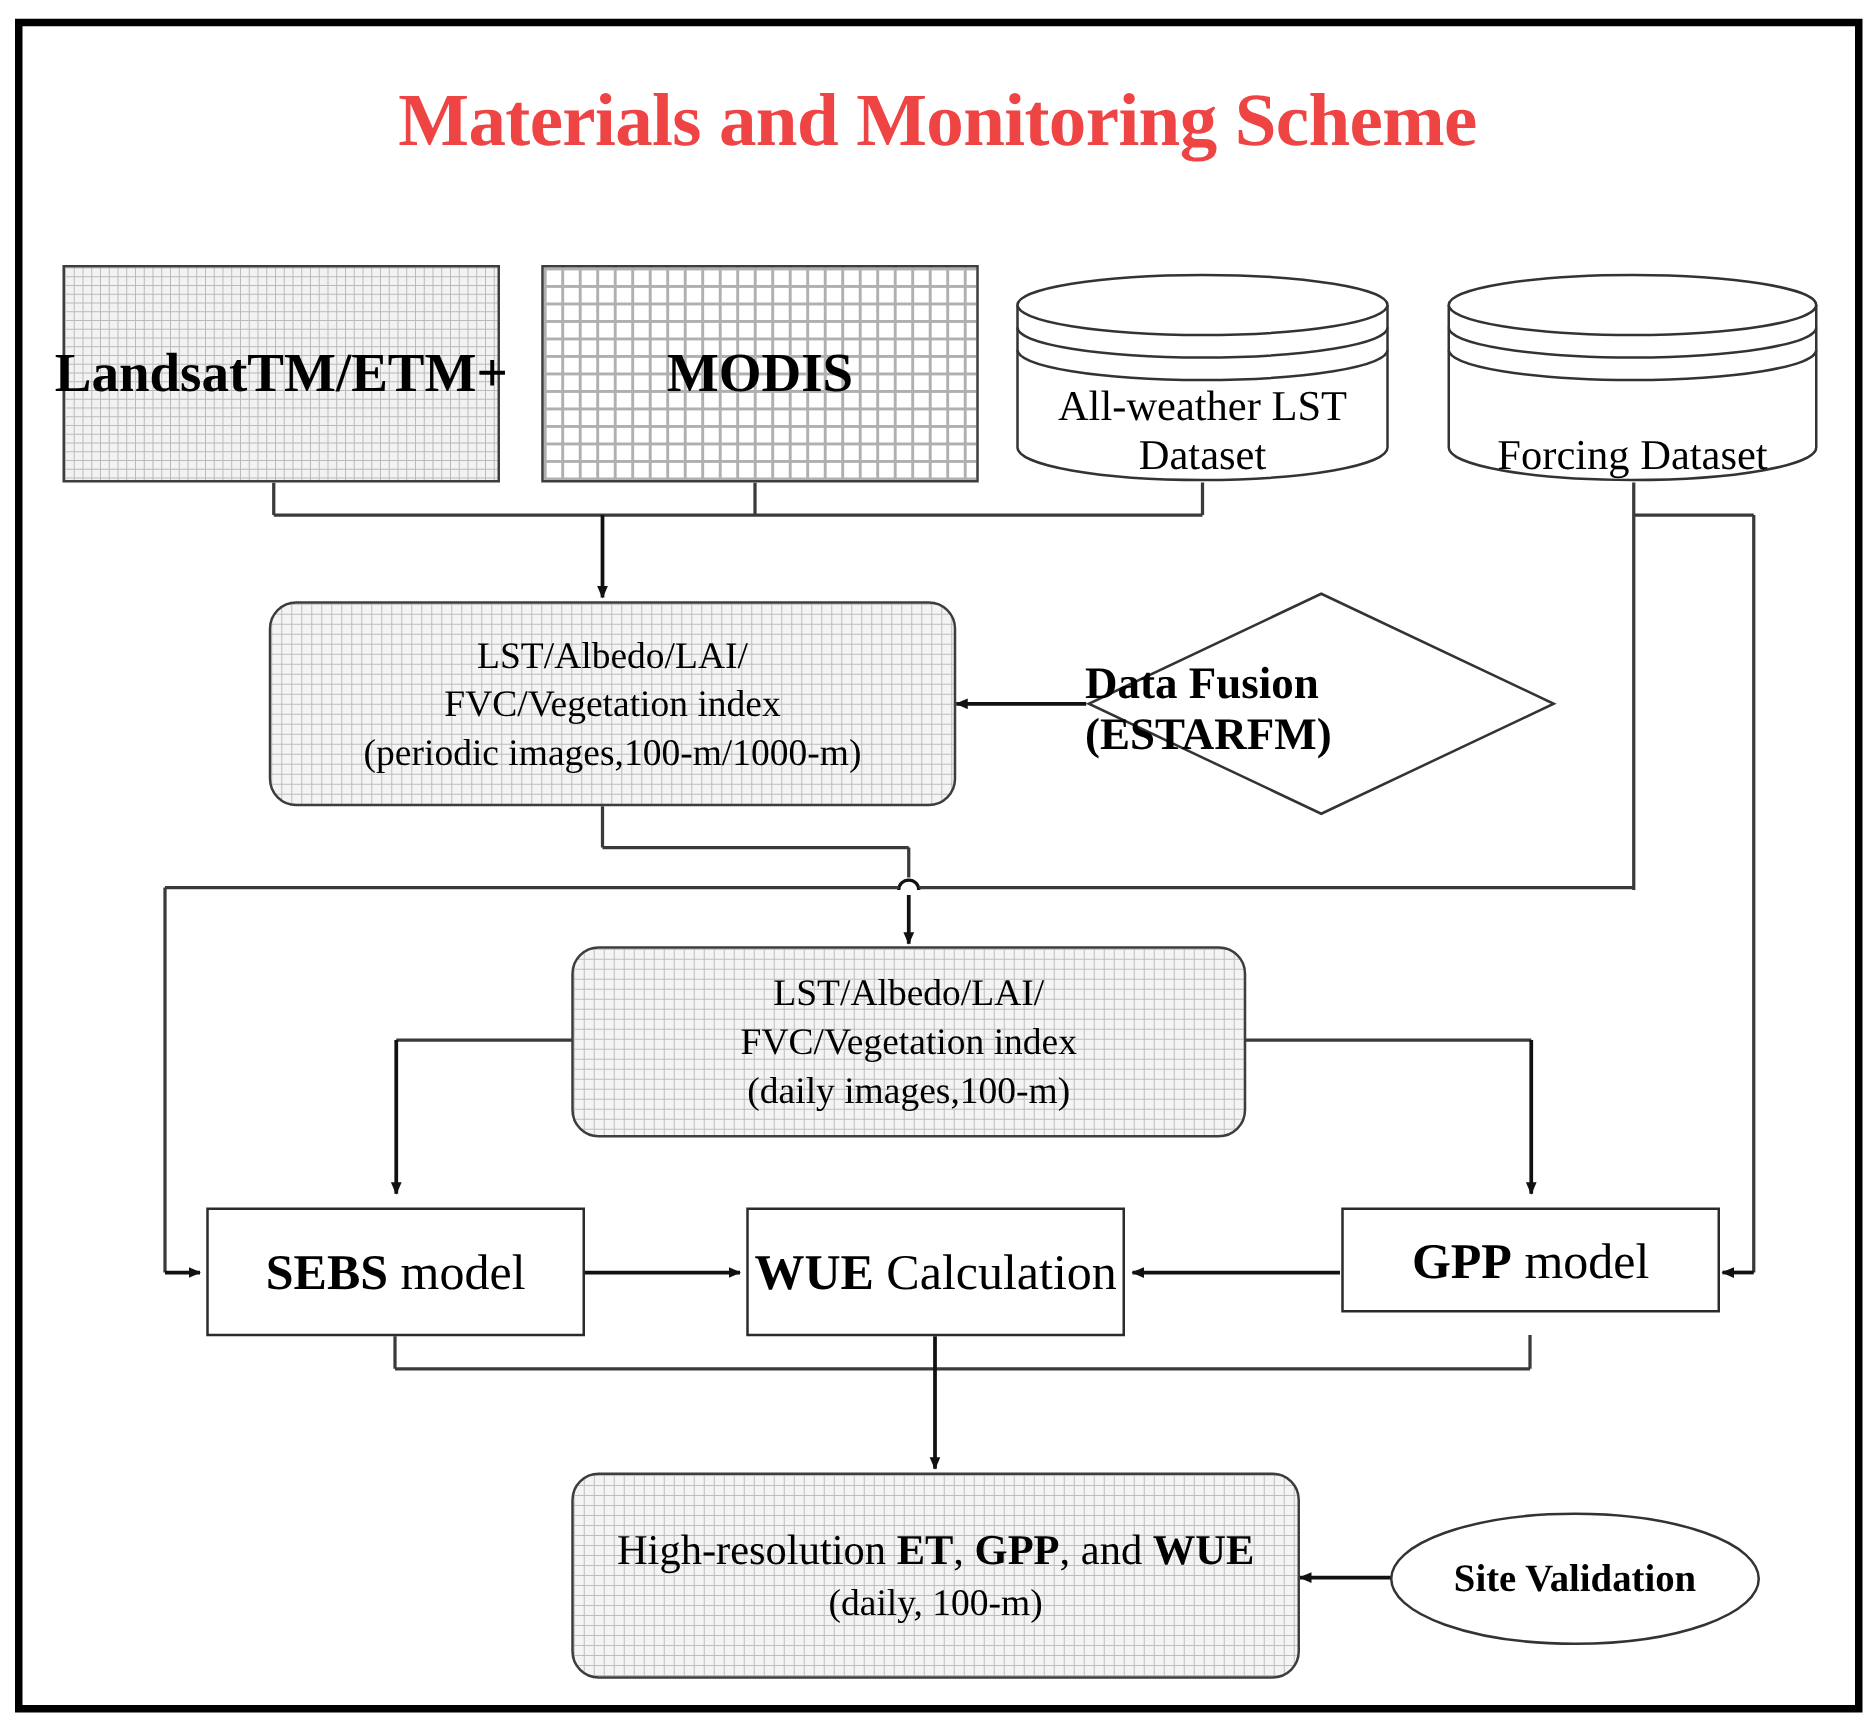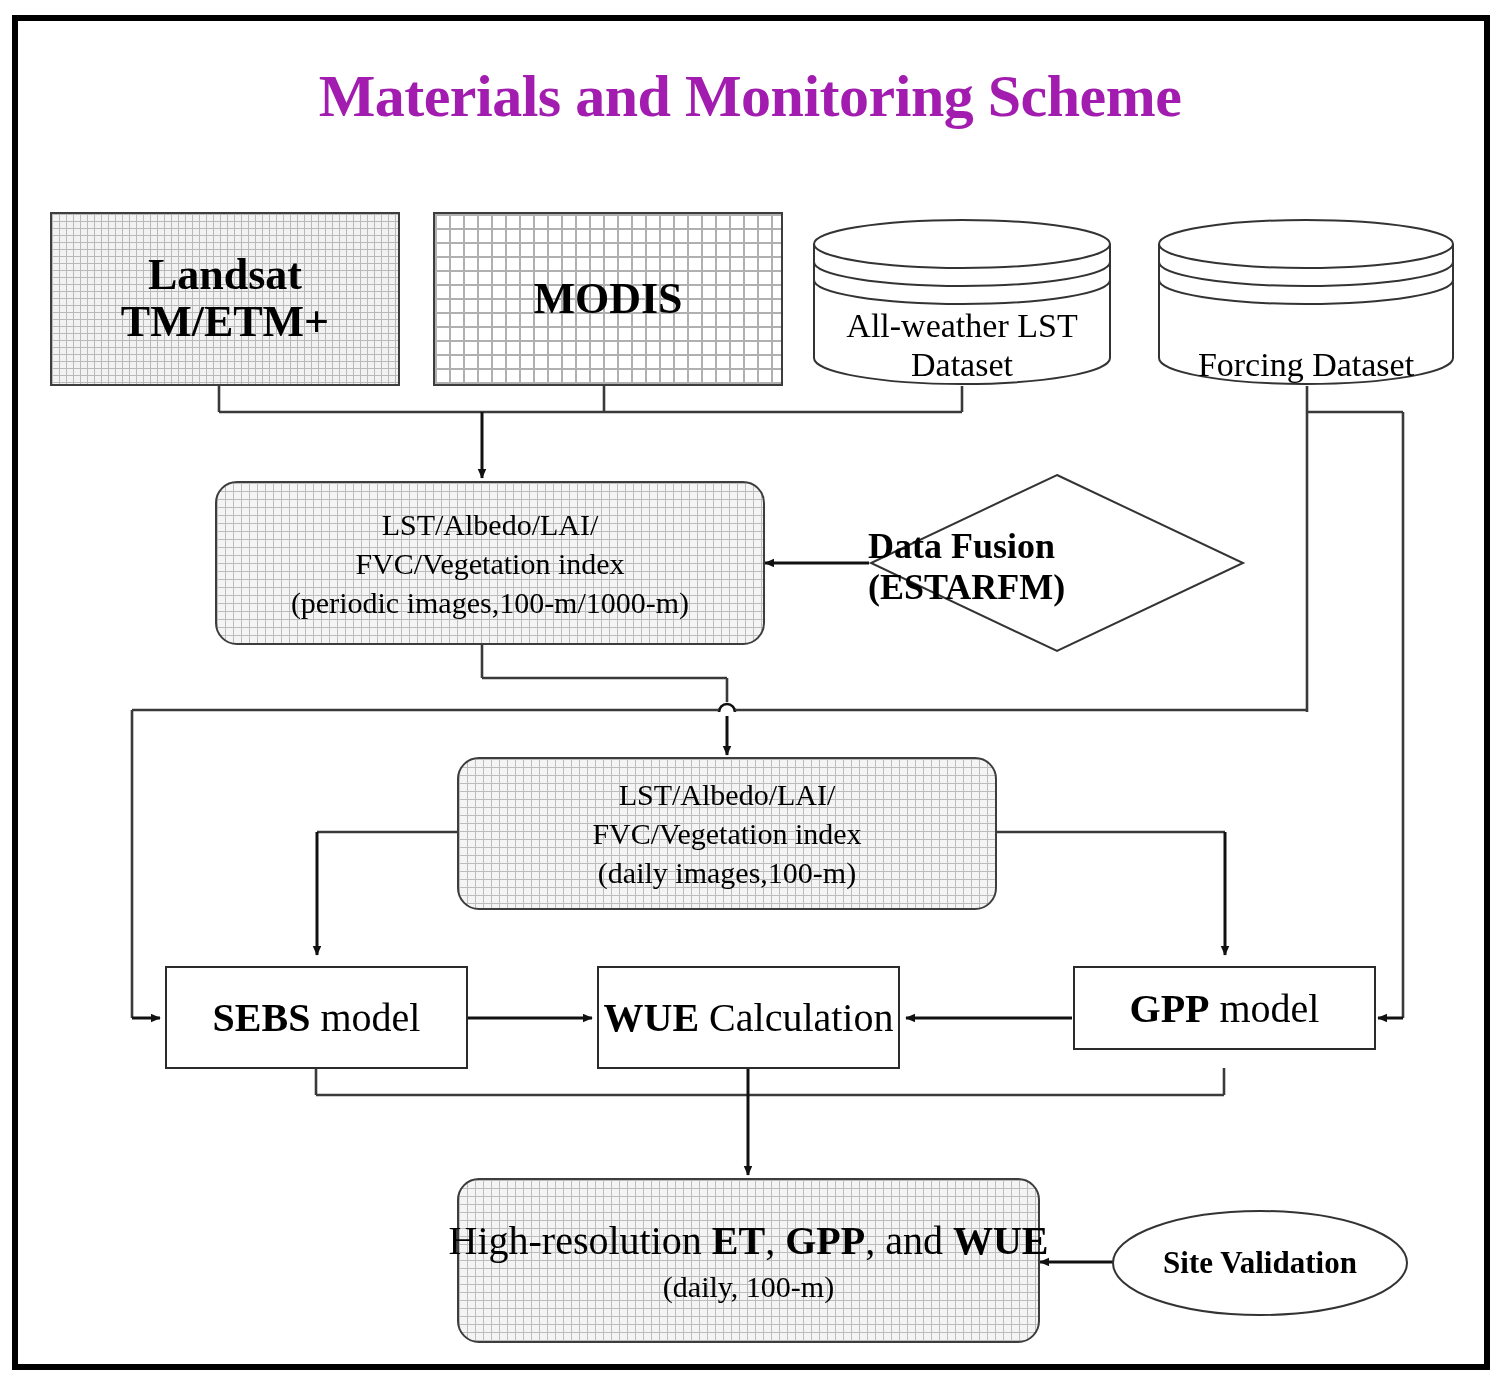--- a/index.html
+++ b/index.html
@@ -7,21 +7,21 @@
   #stage{position:relative;width:1500px;height:1384px;background:#fff;}
 
   #frame{
     position:absolute;left:12px;top:15px;width:1478px;height:1355px;
     border:6px solid #000;box-sizing:border-box;background:#fff;
   }
 
   #title{
     position:absolute;left:0;top:62px;width:1500px;text-align:center;
     font-family:"Liberation Serif",serif;font-weight:bold;font-size:60px;
-    letter-spacing:-0.5px;color:#a21caf;white-space:nowrap;
+    letter-spacing:-0.5px;color:#ef4444;white-space:nowrap;
   }
 
   svg#wires{position:absolute;left:0;top:0;width:1500px;height:1384px;pointer-events:none;}
 
   .node{position:absolute;box-sizing:border-box;display:flex;align-items:center;
         justify-content:center;text-align:center;color:#000;}
 
   
   .grid-fine{
     background-color:#f2f2f2;
@@ -126,21 +126,21 @@
 
       <path d="M316,1068 L316,1095"></path>
       <path d="M1224,1068 L1224,1095"></path>
       <path d="M316,1095 L1224,1095"></path>
       <path d="M748,1068 L748,1175" marker-end="url(#ah)" stroke="#111" stroke-width="3"></path>
 
       <path d="M1113,1262 L1040,1262" marker-end="url(#ah)" stroke="#111" stroke-width="3"></path>
     </g>
   </svg>
 
-  <div class="node rect grid-fine" style="left:50px;top:212px;width:350px;height:174px;flex-direction:column;">
+  <div class="node rect grid-fine" style="left:50px;top:212px;width:350px;height:174px;">
     <div class="src-title">Landsat</div>
     <div class="src-title">TM/ETM+</div>
   </div>
 
   <div class="node rect grid-coarse" style="left:433px;top:212px;width:350px;height:174px;">
     <div class="src-title">MODIS</div>
   </div>
 
   <div class="cyl" style="left:812px;top:218px;width:300px;height:168px;">
     <svg width="300" height="168" viewBox="0 0 300 168">
@@ -195,21 +195,21 @@
     </div>
   </div>
 
   <div class="node rect-plain" style="left:1073px;top:966px;width:303px;height:84px;">
     <div class="model-txt">
       <span class="b">GPP</span><span> model</span>
     </div>
   </div>
 
   <div class="node rect rounded grid-mid" style="left:457px;top:1178px;width:583px;height:165px;flex-direction:column;">
-    <div class="body-txt" style="font-size:40px;white-space:nowrap;">
+    <div class="body-txt" style="font-size:34px;white-space:nowrap;">
       <span>High-resolution </span><span class="b">ET</span><span>, </span><span class="b">GPP</span><span>, and </span><span class="b">WUE</span>
     </div>
     <div class="body-txt">(daily, 100-m)</div>
   </div>
 
   <div class="cyl" style="left:1110px;top:1208px;width:300px;height:110px;">
     <svg width="300" height="110" viewBox="0 0 300 110">
       <ellipse cx="150" cy="55" rx="147" ry="52" fill="#fff" stroke="#333" stroke-width="2"></ellipse>
     </svg>
     <div class="ellipse-label">Site Validation</div>

